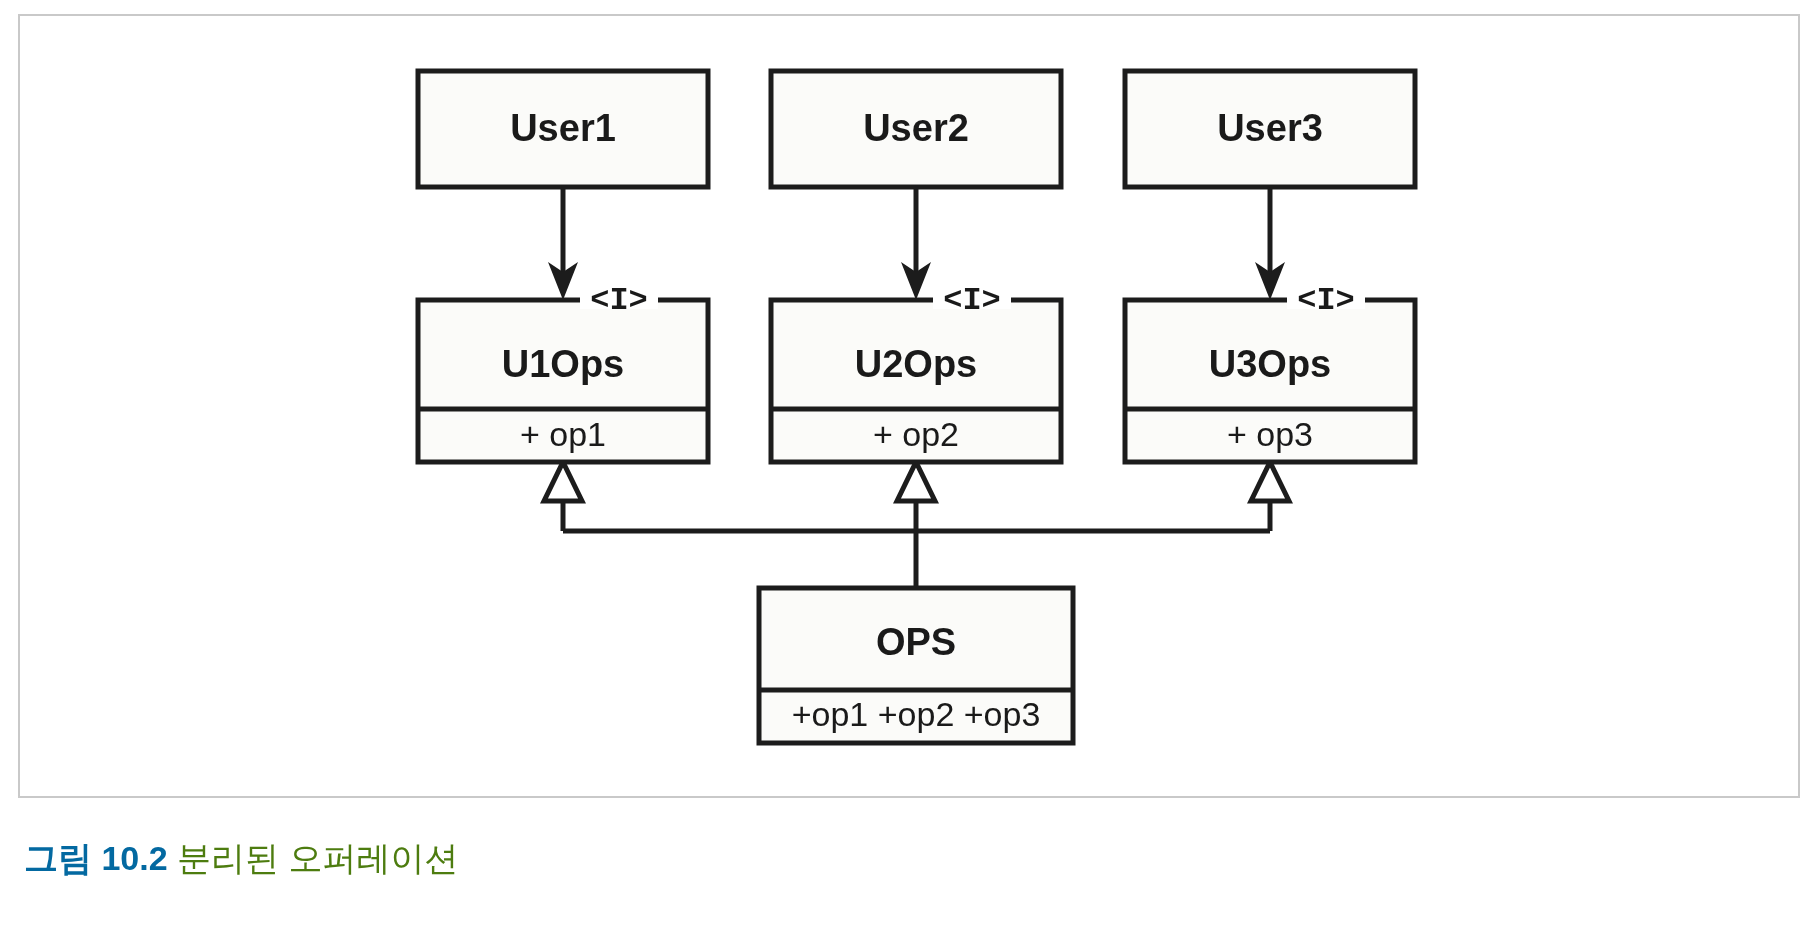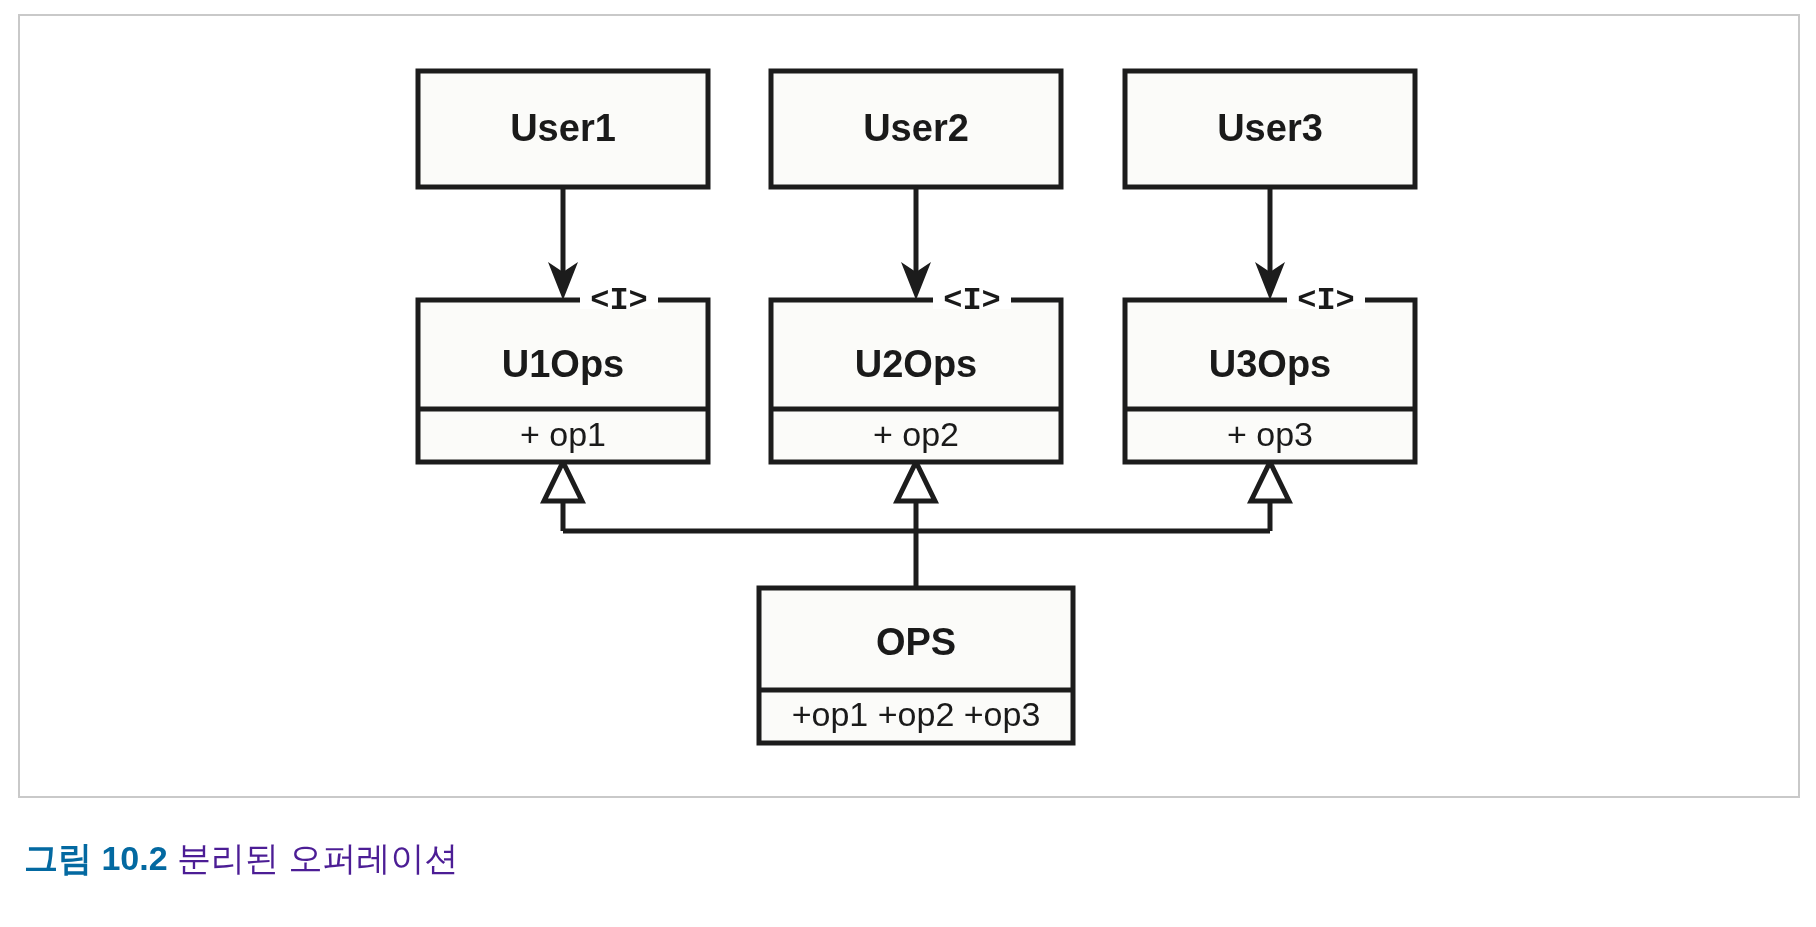--- a/index.html
+++ b/index.html
@@ -103,21 +103,21 @@
     font-size: 34px;
     line-height: 1.35;
     white-space: nowrap;
   }
   #caption .caption-label {
     font-weight: bold;
     color: #0369a1;
   }
   #caption .caption-text {
     font-weight: normal;
-    color: #4c1d95;
+    color: #4d7c0f;
     margin-top: 16px;
   }
 </style>
 </head>
 <body>
 
 <div id="figure-root">
 
   <div id="figure-frame"></div>
 

